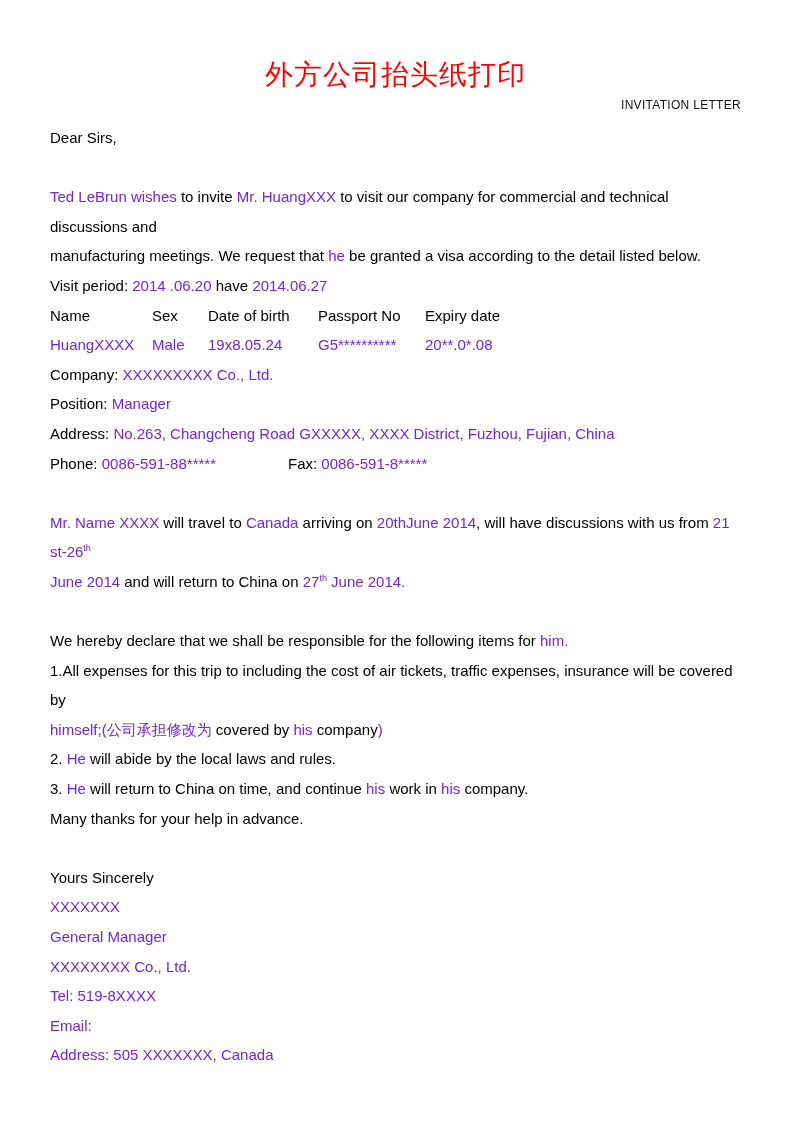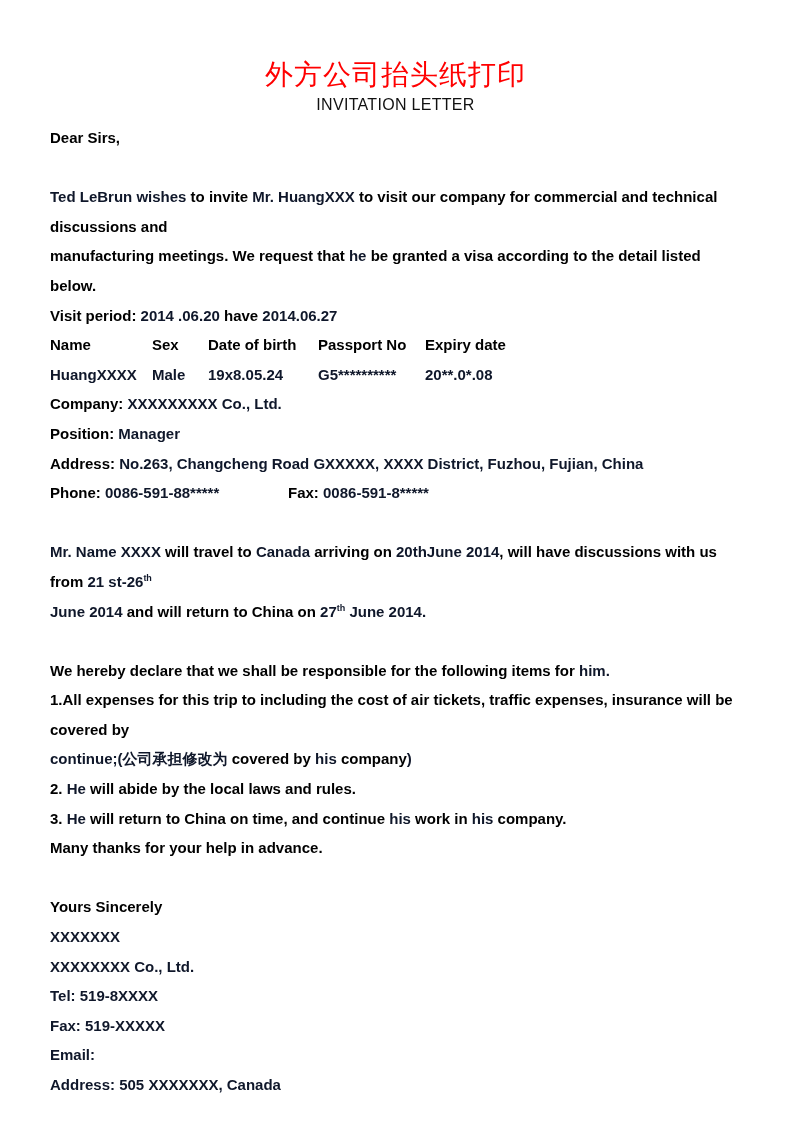--- a/index.html
+++ b/index.html
@@ -23,38 +23,37 @@
   .title {
     text-align: center;
     font-family: "Liberation Serif", "DejaVu Serif", serif;
     font-size: 28px;
     line-height: 34px;
     letter-spacing: 1px;
     font-weight: 400;
     color: #ff0000;
   }
   .subtitle {
-    text-align: center;
-    font-size: 16px;
+    text-align: right;
+    font-size: 12px;
     line-height: 20px;
     margin-top: 3px;
     letter-spacing: 0.3px;
     color: #111111;
   }
   .doc-flow {
     margin-top: 8px;
-    font-weight: bold;
   }
   .line {
     min-height: 29.6px;
     line-height: 29.6px;
     white-space: pre-wrap;
   }
   .run.k { color: #000000; }
-  .run.r { color: #0f172a; }
+  .run.r { color: #6d28d9; }
   .cell {
     display: inline-block;
     vertical-align: top;
   }
   sup.run {
     font-size: 9px;
     line-height: 0;
     vertical-align: super;
   }
 </style>
@@ -75,26 +74,26 @@
       <div class="line"><span class="run k">Company: </span><span class="run r">XXXXXXXXX Co., Ltd.</span></div>
       <div class="line"><span class="run k">Position: </span><span class="run r">Manager</span></div>
       <div class="line"><span class="run k">Address: </span><span class="run r">No.263, Changcheng Road GXXXXX, XXXX District, Fuzhou, Fujian, China</span></div>
       <div class="line"><span class="cell" style="width: 238px;"><span class="run k">Phone: </span><span class="run r">0086-591-88*****</span></span><span class="cell"><span class="run k">Fax: </span><span class="run r">0086-591-8*****</span></span></div>
       <div class="line">&nbsp;</div>
       <div class="line"><span class="run r">Mr. Name XXXX</span><span class="run k"> will travel to </span><span class="run r">Canada</span><span class="run k"> arriving on </span><span class="run r">20thJune 2014</span><span class="run k">, will have discussions with us from </span><span class="run r">21 st-26</span><sup class="run r">th</sup></div>
       <div class="line"><span class="run r">June 2014</span><span class="run k"> and will return to China on </span><span class="run r">27</span><sup class="run r">th</sup><span class="run r"> June 2014.</span></div>
       <div class="line">&nbsp;</div>
       <div class="line"><span class="run k">We hereby declare that we shall be responsible for the following items for </span><span class="run r">him.</span></div>
       <div class="line"><span class="run k">1.All expenses for this trip to including the cost of air tickets, traffic expenses, insurance will be covered by</span></div>
-      <div class="line"><span class="run r">continue;(公司承担修改为</span><span class="run k"> covered by </span><span class="run r">his</span><span class="run k"> company</span><span class="run r">)</span></div>
+      <div class="line"><span class="run r">himself;(公司承担修改为</span><span class="run k"> covered by </span><span class="run r">his</span><span class="run k"> company</span><span class="run r">)</span></div>
       <div class="line"><span class="run k">2. </span><span class="run r">He</span><span class="run k"> will abide by the local laws and rules.</span></div>
       <div class="line"><span class="run k">3. </span><span class="run r">He</span><span class="run k"> will return to China on time, and continue </span><span class="run r">his</span><span class="run k"> work in </span><span class="run r">his</span><span class="run k"> company.</span></div>
       <div class="line"><span class="run k">Many thanks for your help in advance.</span></div>
       <div class="line">&nbsp;</div>
       <div class="line"><span class="run k">Yours Sincerely</span></div>
       <div class="line"><span class="run r">XXXXXXX</span></div>
+      <div class="line"><span class="run r">General Manager</span></div>
       <div class="line"><span class="run r">XXXXXXXX Co., Ltd.</span></div>
       <div class="line"><span class="run r">Tel: 519-8XXXX</span></div>
-      <div class="line"><span class="run r">Fax: 519-XXXXX</span></div>
       <div class="line"><span class="run r">Email:</span></div>
       <div class="line"><span class="run r">Address: 505 XXXXXXX, Canada</span></div>
     </div>
 </div>
 
 </body></html>

